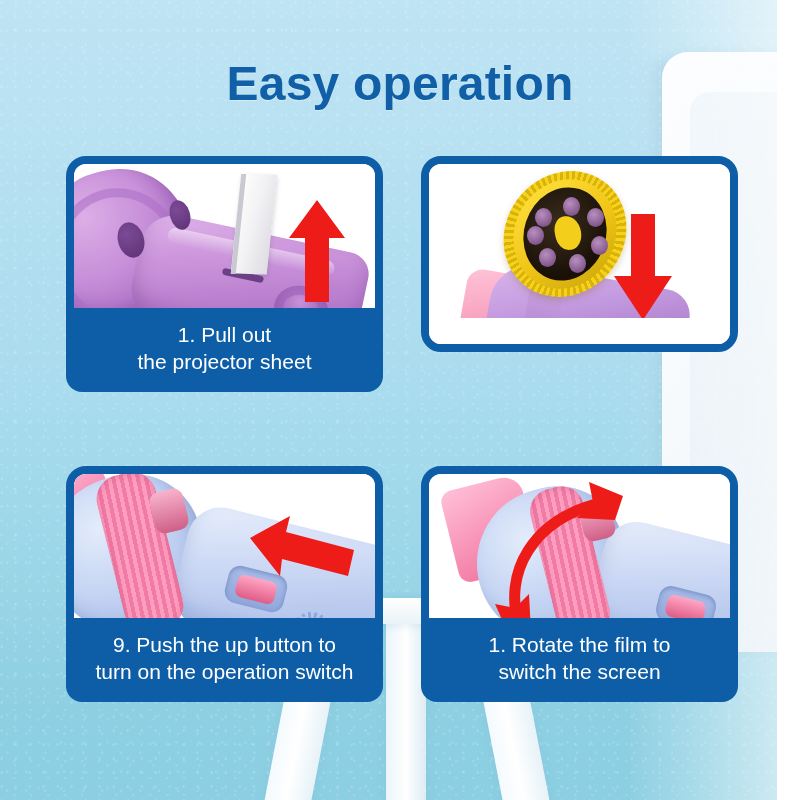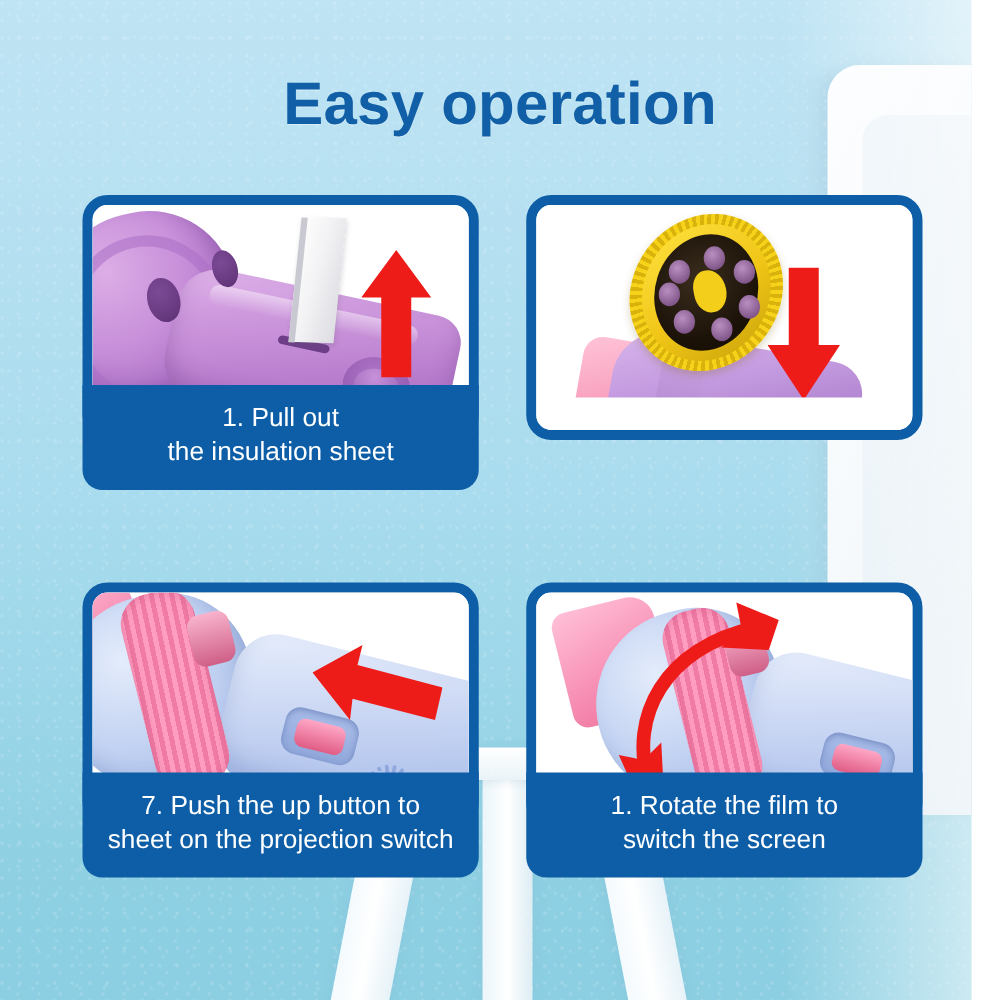--- a/index.html
+++ b/index.html
@@ -465,21 +465,21 @@
           <div class="arrow" style="left:215px;top:36px;">
             <svg width="56" height="102" viewBox="0 0 56 102">
               <polygon points="28,0 56,38 40,38 40,102 16,102 16,38 0,38" fill="#ee1c18"></polygon>
             </svg>
           </div>
           <div class="photo-bottom-mask"></div>
         </div>
       </div>
       <div class="caption">
         <span class="caption-line">1. Pull out</span>
-        <span class="caption-line">the insulation sheet</span>
+        <span class="caption-line">the projector sheet</span>
       </div>
     </div>
 
     <div class="card">
       <div class="photo-frame">
         <div class="photo">
           <div class="toy p2-pink"></div>
           <div class="toy p2-body"></div>
           <div class="toy p2-collar"></div>
           <div class="toy p2-switch"></div>
@@ -527,22 +527,22 @@
           <div class="toy p3-burstcore"></div>
           <div class="arrow" style="left:176px;top:42px;">
             <svg width="104" height="68" viewBox="0 0 104 68">
               <polygon points="0,22 40,0 36,16 104,34 98,60 32,43 30,60" fill="#ee1c18"></polygon>
             </svg>
           </div>
           <div class="photo-bottom-mask"></div>
         </div>
       </div>
       <div class="caption">
-        <span class="caption-line">7. Push the up button to</span>
-        <span class="caption-line">sheet on the projection switch</span>
+        <span class="caption-line">9. Push the up button to</span>
+        <span class="caption-line">turn on the operation switch</span>
       </div>
     </div>
 
     <div class="card">
       <div class="photo-frame">
         <div class="photo">
           <div class="toy pink-cap p4-pinkcap"></div>
           <div class="toy b-head p4-head"></div>
           <div class="toy b-body p4-body"></div>
           <div class="toy pink-gear p4-gear"></div>

